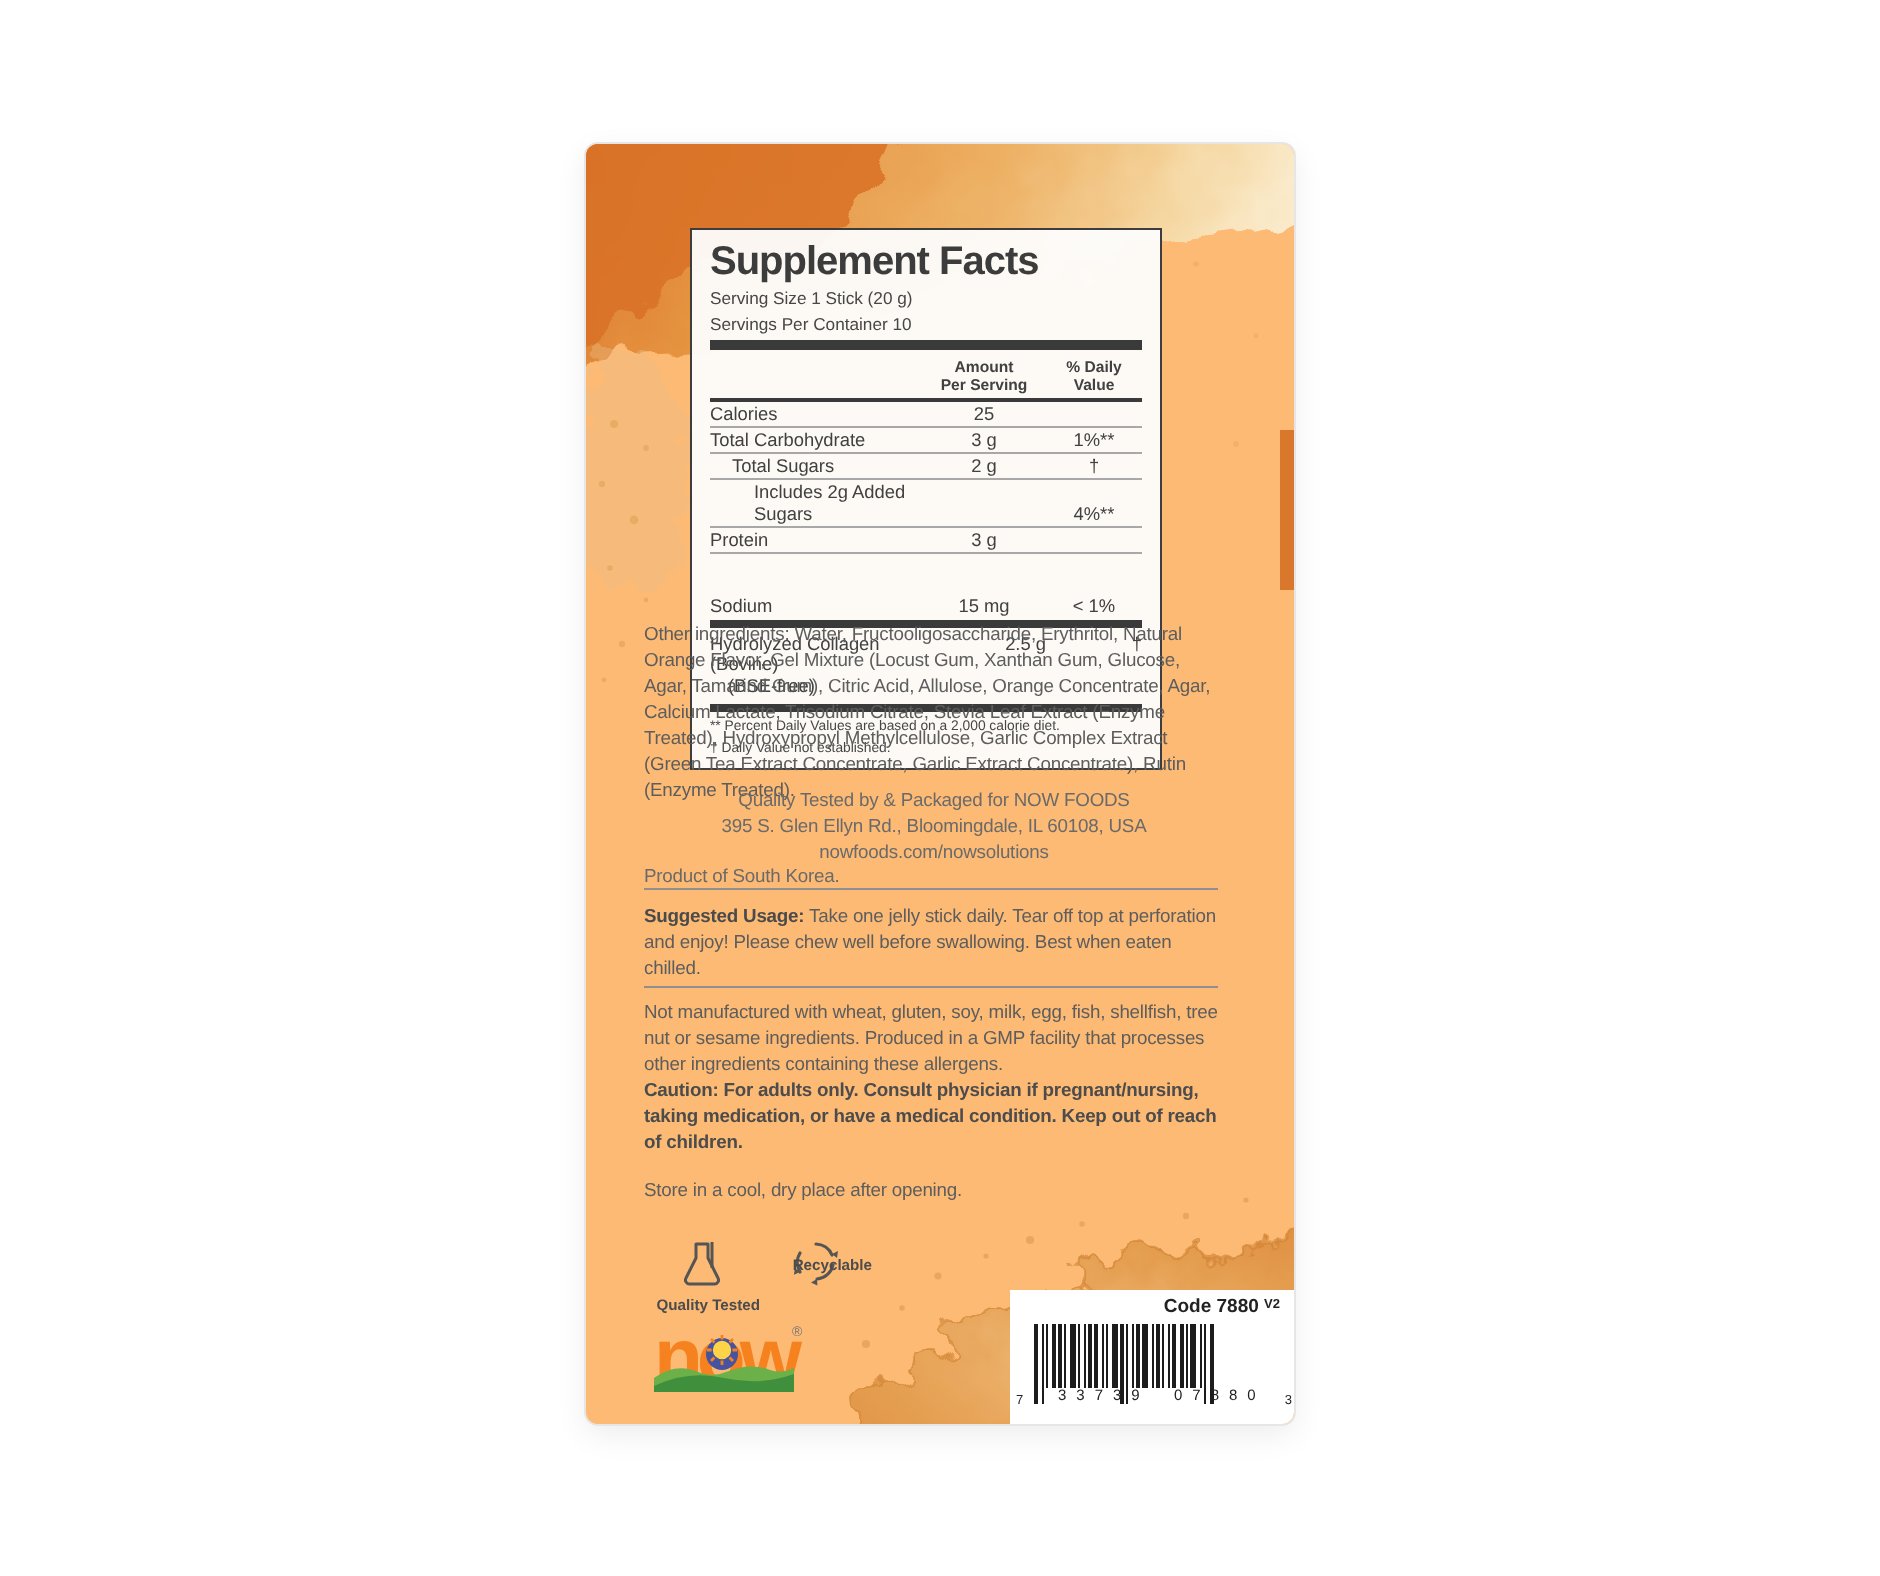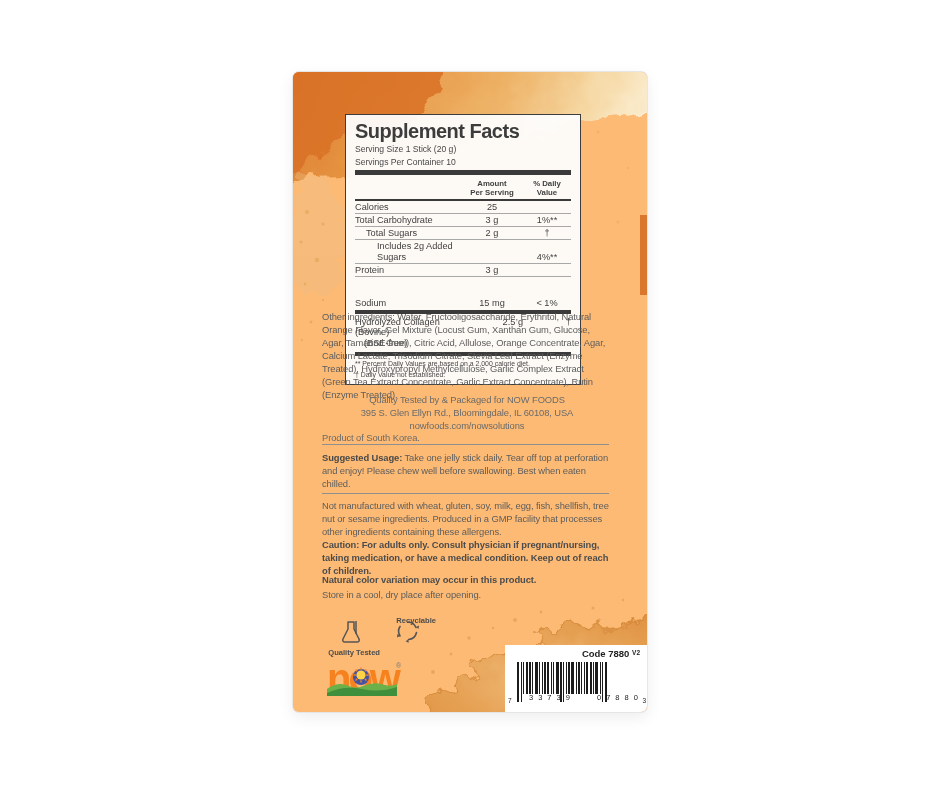--- a/index.html
+++ b/index.html
@@ -51,21 +51,21 @@
   .barcode-box{position:absolute;left:212px;top:573px;width:142px;height:67px;background:#ffffff;z-index:3;}
   .code-line{position:absolute;top:3px;right:7px;font-size:9.5px;font-weight:bold;color:#222;}
   .code-line .v{font-size:6.5px;font-weight:bold;vertical-align:2px;}
   .bars{position:absolute;left:12px;top:17px;height:42px;display:flex;align-items:flex-start;}
   .bars .b{background:#1c1c1c;height:32px;}
   .bars .b.g{height:40px;}
   .bc-digits{position:absolute;top:48px;left:0;width:100%;font-size:7.5px;color:#222;}
   .bc-digits .d-left{position:absolute;left:3px;top:4px;font-size:6.5px;}
   .bc-digits .d-right{position:absolute;right:1px;top:4px;font-size:6.5px;}
   .bc-digits .d-g1{position:absolute;left:24px;letter-spacing:5px;}
-  .bc-digits .d-g2{position:absolute;left:92px;letter-spacing:5px;}
+  .bc-digits .d-g2{position:absolute;left:82px;letter-spacing:5px;}
 </style>
 </head>
 <body>
 
 <div class="label">
 
   <svg class="wc" viewBox="0 0 354 640" xmlns="http://www.w3.org/2000/svg">
     <defs>
       <filter id="wc1" x="-30%" y="-30%" width="160%" height="160%">
         <feTurbulence type="fractalNoise" baseFrequency="0.045" numOctaves="3" seed="7" result="n"></feTurbulence>
@@ -210,21 +210,20 @@
   <div class="txt" style="top:379px;">
     <b>Suggested Usage:</b><span> Take one jelly stick daily. Tear off top at perforation and enjoy! Please chew well before swallowing. Best when eaten chilled.</span>
   </div>
 
   <div class="rule" style="top:421px;"></div>
 
   <div class="txt" style="top:427px;">Not manufactured with wheat, gluten, soy, milk, egg, fish, shellfish, tree nut or sesame ingredients. Produced in a GMP facility that processes other ingredients containing these allergens.</div>
 
   <div class="txt bold" style="top:466px;">Caution: For adults only. Consult physician if pregnant/nursing, taking medication, or have a medical condition. Keep out of reach of children.</div>
 
-  <div class="txt bold" style="top:501px;">Natural color variation may occur in this product.</div>
 
   <div class="txt" style="top:516px;">Store in a cool, dry place after opening.</div>
 
 
   <svg class="ficon" style="left:46px;top:548px;" width="24" height="26" viewBox="0 0 24 26">
     <g fill="none" stroke="#555" stroke-width="1.5" stroke-linejoin="round">
       <path d="M9,2 h6 v7 l5,10 a2,2 0 0 1 -1.8,3 h-12.4 a2,2 0 0 1 -1.8,-3 l5,-10 z"></path>
       <line x1="17" y1="1" x2="17" y2="14"></line>
     </g>
   </svg>
@@ -235,21 +234,21 @@
       <path d="M13,4 a9,9 0 0 1 8,5.5"></path>
       <path d="M21.5,14.5 a9,9 0 0 1 -8,7"></path>
       <path d="M5,18 a9,9 0 0 1 0,-9.5"></path>
     </g>
     <g fill="#555">
       <path d="M21,9 l3,-1.5 l-0.5,3.5 z"></path>
       <path d="M13.5,21.5 l-3,1.8 l3.2,1.4 z"></path>
       <path d="M5,18 l-2.6,-2 l-0.4,3.4 z"></path>
     </g>
   </svg>
-  <div class="ficon-label" style="left:95px;top:544px;width:48px;">Recyclable</div>
+  <div class="ficon-label" style="left:95px;top:556px;width:48px;">Recyclable</div>
 
   <svg class="logo" width="76" height="44" viewBox="0 0 76 44">
     <text x="0" y="34" font-family="Liberation Sans, sans-serif" font-size="40" font-weight="bold" letter-spacing="-3" fill="#f5821f">now</text>
     <circle cx="34" cy="19" r="8" fill="#4553a0"></circle>
     <circle cx="34" cy="17" r="4.6" fill="#ffd348"></circle>
     <g stroke="#f5821f" stroke-width="1.4">
       <line x1="34" y1="9.5" x2="34" y2="11.8"></line>
         <line x1="34" y1="22.2" x2="34" y2="24.5"></line>
       <line x1="26.5" y1="17" x2="28.8" y2="17"></line>
         <line x1="39.2" y1="17" x2="41.5" y2="17"></line>

